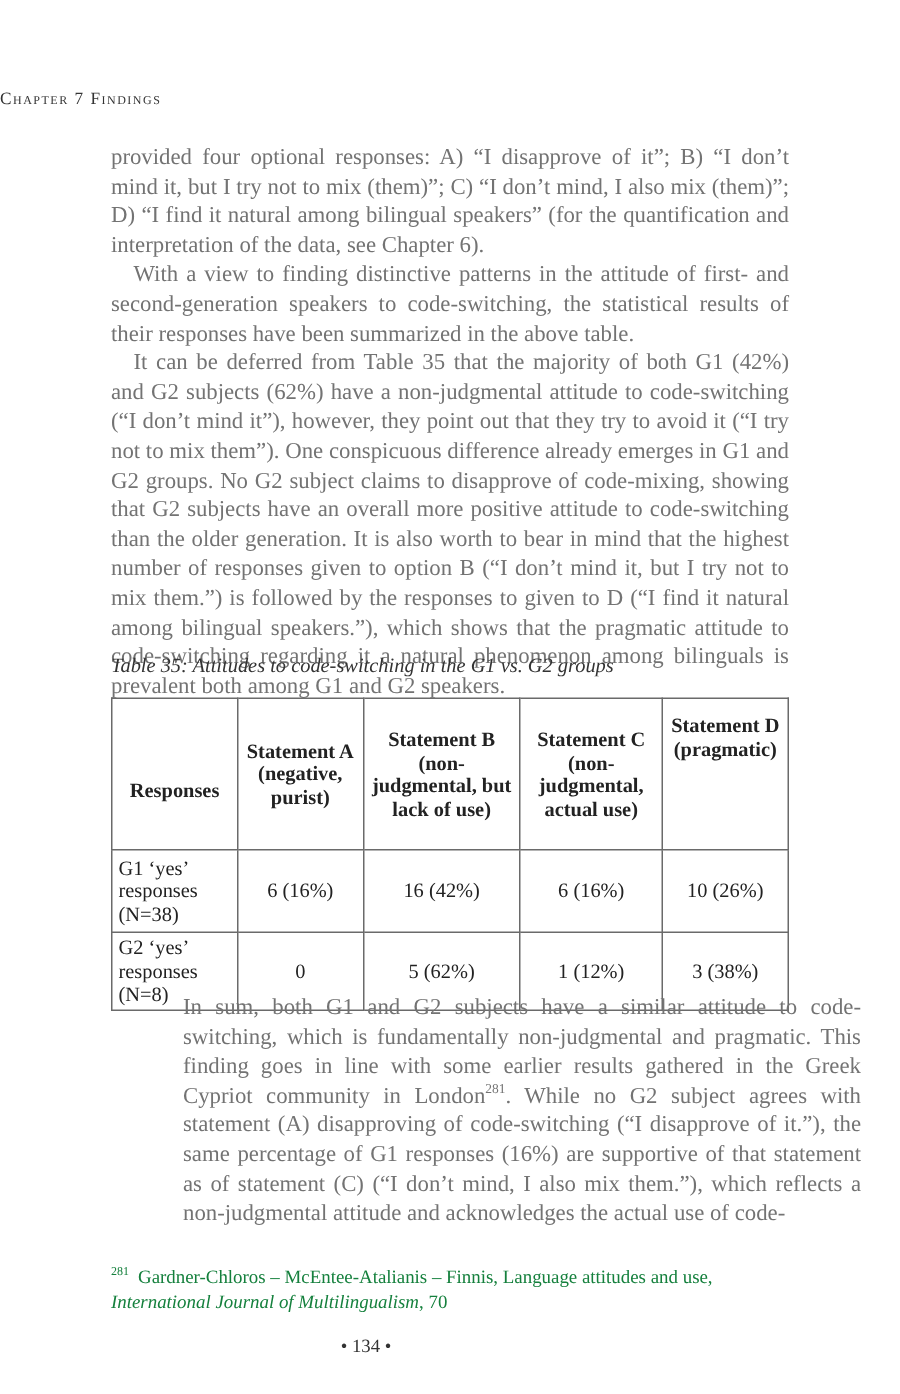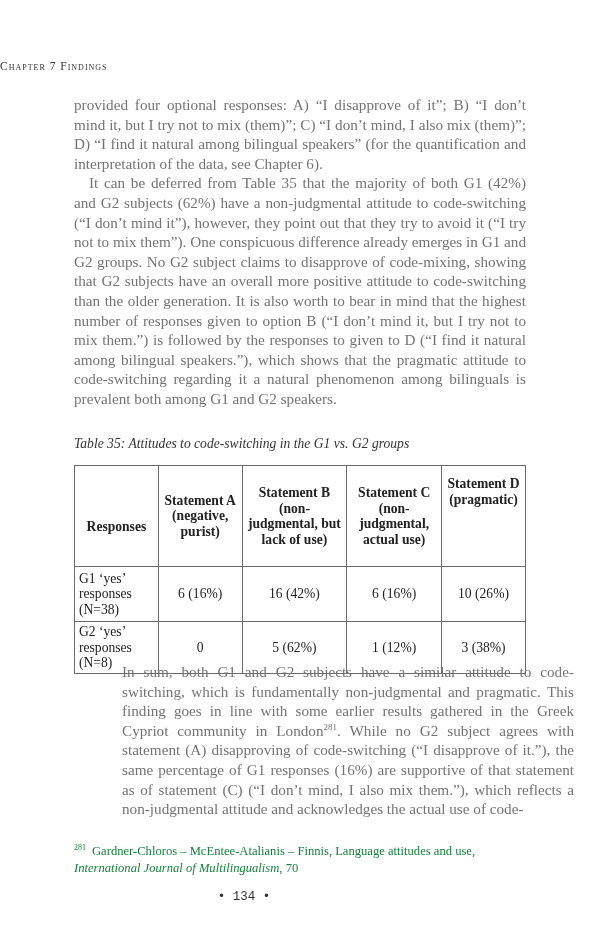--- a/index.html
+++ b/index.html
@@ -118,33 +118,34 @@
       vertical-align: super;
       line-height: 0;
       margin-right: 6px;
     }
     .folio {
       position: absolute;
       top: 890px;
       left: 0;
       width: 488px;
       text-align: center;
-      font-family: Liberation Mono, monospace;
+      font-family: Liberation Serif, serif;
       font-size: 12.5px;
       color: #333;
     }
     i { font-style: italic; }
   </style>
 </head>
 <body>
 
 <div class="running-head">Chapter 7  Findings</div>
 
 <div class="text-block" id="body-top">
   <p>provided four optional responses: A) “I disapprove of it”; B) “I don’t mind it, but I try not to mix (them)”; C) “I don’t mind, I also mix (them)”; D) “I find it natural among bilingual speakers” (for the quantification and interpretation of the data, see Chapter 6).</p>
+  <p class="indent">With a view to finding distinctive patterns in the attitude of first- and second-generation speakers to code-switching, the statistical results of their responses have been summarized in the above table.</p>
   <p class="indent">It can be deferred from Table 35 that the majority of both G1 (42%) and G2 subjects (62%) have a non-judgmental attitude to code-switching (“I don’t mind it”), however, they point out that they try to avoid it (“I try not to mix them”). One conspicuous difference already emerges in G1 and G2 groups. No G2 subject claims to disapprove of code-mixing, showing that G2 subjects have an overall more positive attitude to code-switching than the older generation. It is also worth to bear in mind that the highest number of responses given to option B (“I don’t mind it, but I try not to mix them.”) is followed by the responses to given to D (“I find it natural among bilingual speakers.”), which shows that the pragmatic attitude to code-switching regarding it a natural phenomenon among bilinguals is prevalent both among G1 and G2 speakers.</p>
 </div>
 
 <div class="caption">Table 35: Attitudes to code-switching in the G1 vs. G2 groups</div>
 
 <table class="data-table">
   <colgroup>
     <col style="width:84px">
     <col style="width:84px">
     <col style="width:105px">

